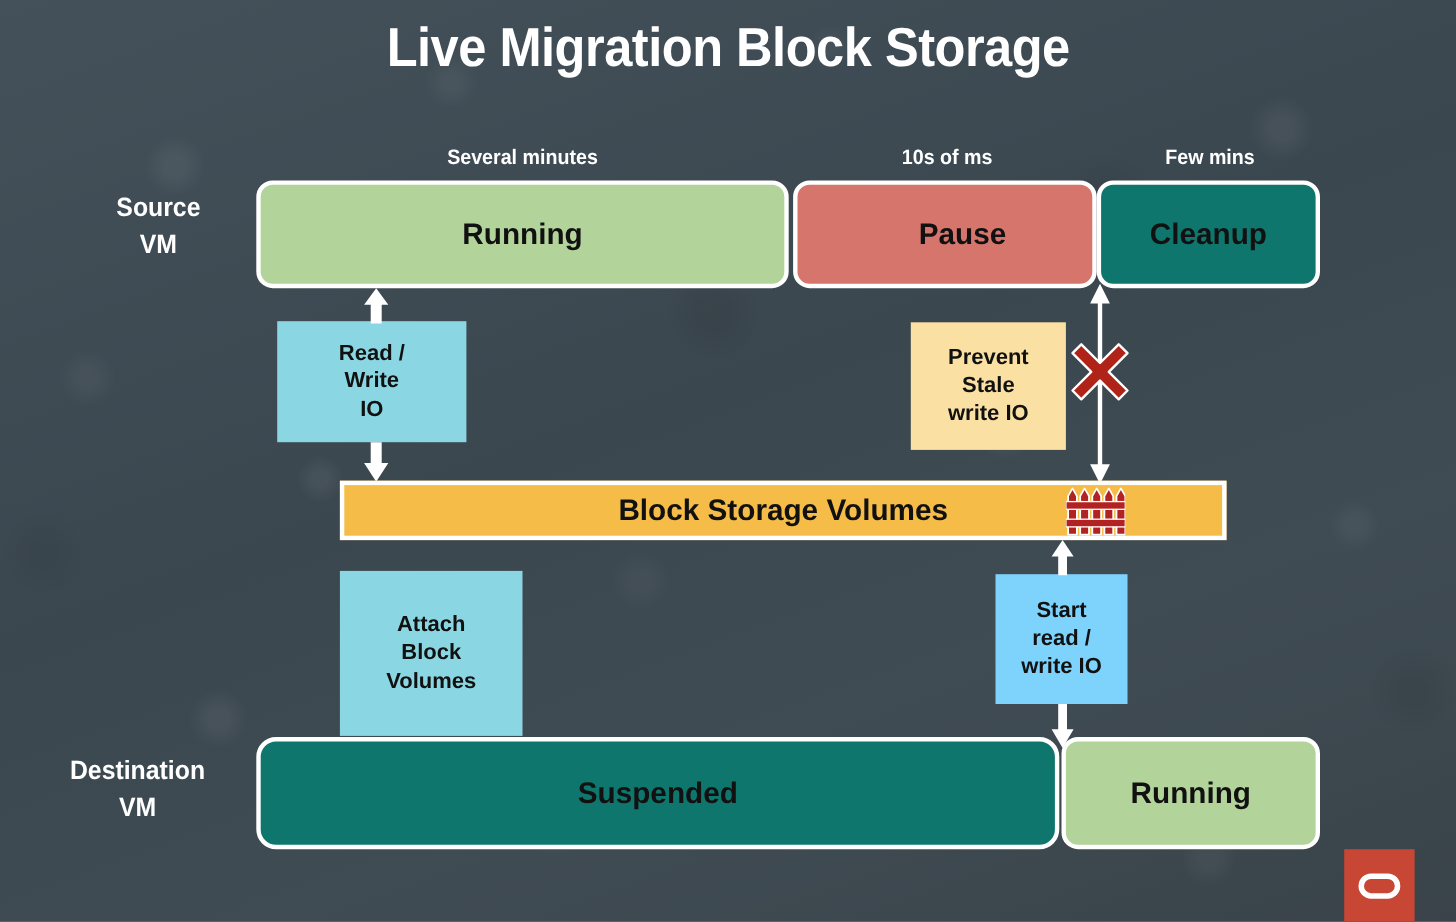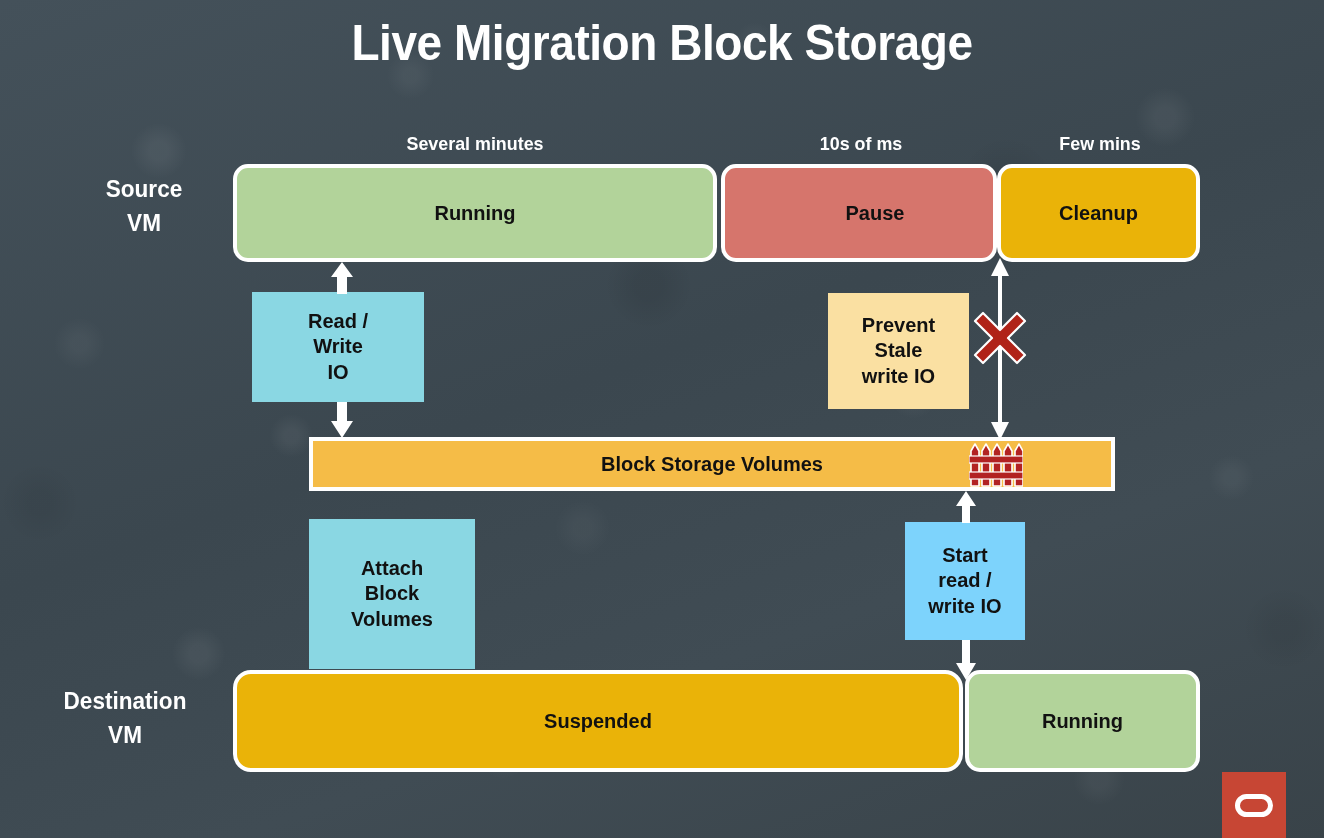--- a/index.html
+++ b/index.html
@@ -86,27 +86,27 @@
   }
 
   
   .state-box {
     border: 4px solid #ffffff;
     border-radius: 15px;
     display: flex;
     align-items: center;
     justify-content: center;
     color: #111111;
-    font-size: 20px;
+    font-size: 27px;
     font-weight: bold;
     text-align: center;
   }
   .state-green { background: #b2d39a; }
   .state-red   { background: #d6756c; }
-  .state-gray  { background: #eab308; }
+  .state-gray  { background: #0f766e; }
 
   
   .note-box {
     display: flex;
     align-items: center;
     justify-content: center;
     flex-direction: column;
     color: #111111;
     font-size: 20px;
     font-weight: bold;
@@ -118,21 +118,21 @@
   .note-green  { background: #7dd3fc; }
 
   
   #storage-bar {
     background: #f5bc47;
     border: 4px solid #ffffff;
     display: flex;
     align-items: center;
     justify-content: center;
     color: #111111;
-    font-size: 20px;
+    font-size: 27px;
     font-weight: bold;
     position: absolute;
   }
 
   
   .arrow-svg { position: absolute; overflow: visible; }
 
   
   #fence-icon { position: absolute; }
 

